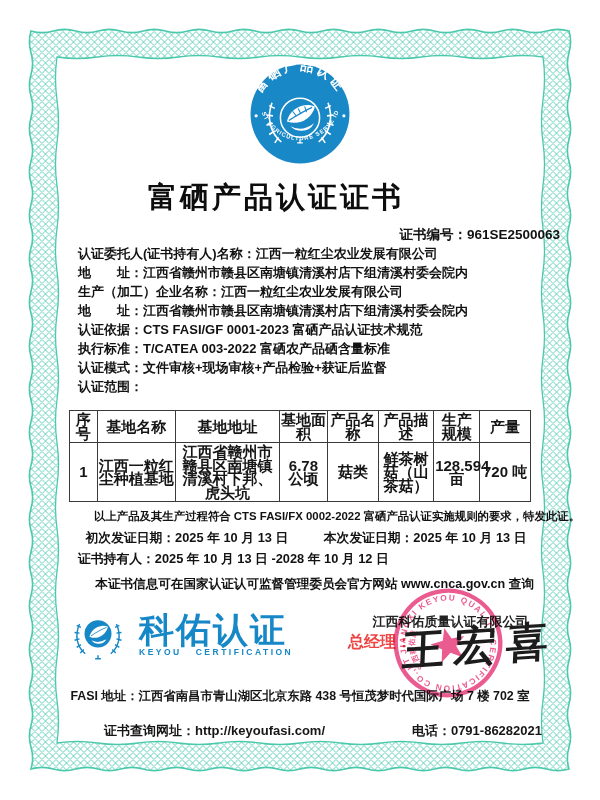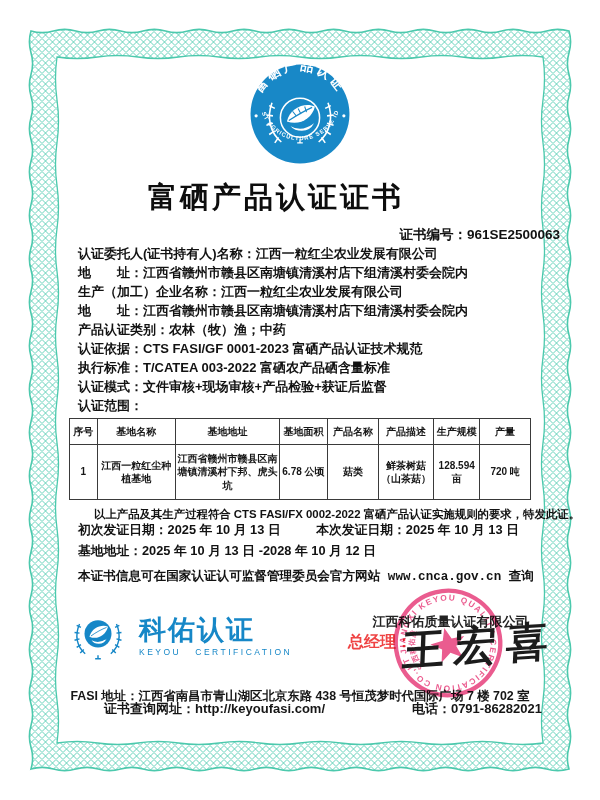--- a/index.html
+++ b/index.html
@@ -16,51 +16,51 @@
 
   
   .certno{position:absolute;top:226px;right:40px;font-size:13.5px;font-weight:700;color:#111;}
 
   
   .main{position:absolute;top:244px;left:78px;width:456px;color:#121212;}
   .fields{font-size:13px;font-weight:700;line-height:19px;}
   .fields .fline{white-space:nowrap;}
   .fields .indent{padding-left:65px;}
 
-  table.scope{border-collapse:collapse;table-layout:fixed;width:462px;margin:3px 0 0 -9px;
-              font-size:10px;color:#161616;}
+  table.scope{border-collapse:collapse;table-layout:fixed;width:462px;margin:14px 0 0 -9px;
+              font-size:15px;color:#161616;}
   table.scope th,table.scope td{border:1px solid #3a3a3a;text-align:center;vertical-align:middle;
               padding:2px 1px;line-height:13.5px;font-weight:600;}
   table.scope th{height:21px;font-weight:700;}
   table.scope td{height:50px;}
 
   .statement{margin:7px 0 0 -9px;font-size:11.4px;font-weight:700;white-space:nowrap;letter-spacing:0;padding-left:25px;}
-  .dates{margin-top:0;font-size:12.8px;font-weight:700;white-space:nowrap;}
+  .dates{margin-top:6px;font-size:12.8px;font-weight:700;white-space:nowrap;text-align:center;}
   .dates .second{margin-left:32px;}
   .validity{margin-top:4px;font-size:12.8px;font-weight:700;}
-  .querynote{margin-top:8px;text-align:center;font-size:12.6px;font-weight:700;font-family:Liberation Mono, monospace;}
+  .querynote{margin-top:8px;text-align:right;font-size:12.6px;font-weight:700;}
 
   
   .keyou{position:absolute;top:604px;left:66px;display:flex;align-items:center;gap:9px;}
-  .keyou-text .cn{font-size:27px;font-weight:900;color:#1687c7;letter-spacing:2px;line-height:28px;}
-  .keyou-text .en{display:flex;gap:14px;font-size:8.5px;font-weight:400;color:#1687c7;
+  .keyou-text .cn{font-size:35px;font-weight:900;color:#1687c7;letter-spacing:2px;line-height:28px;}
+  .keyou-text .en{display:flex;gap:14px;font-size:8.5px;font-weight:700;color:#1687c7;
                   letter-spacing:2.5px;margin-top:3px;}
 
   .issuer-company{position:absolute;top:613px;left:338px;width:225px;text-align:center;
                   font-size:13px;font-weight:700;color:#222;z-index:2;}
   .issuer-role{position:absolute;top:632px;left:348px;font-size:16px;font-weight:700;color:#ef4444;z-index:2;}
   .seal{position:absolute;top:585px;left:390px;z-index:4;opacity:0.88;mix-blend-mode:multiply;
         transform:rotate(-14deg);}
   .signature{position:absolute;top:618px;left:402px;z-index:6;font-size:42px;font-weight:700;
              color:#1c1c1c;font-family:"DejaVu Serif","Liberation Serif",serif;
              letter-spacing:10px;transform:rotate(-4deg) skewX(-6deg);white-space:nowrap;}
 
   .fasi-line{position:absolute;top:688px;left:0;width:600px;text-align:center;
              font-size:12.4px;font-weight:700;color:#161616;}
-  .bottom-line{position:absolute;top:700px;left:104px;right:58px;display:flex;
+  .bottom-line{position:absolute;top:722px;left:104px;right:58px;display:flex;
                justify-content:space-between;font-size:13px;font-weight:700;color:#161616;}
 </style>
 </head>
 <body>
 
 <div class="page">
 
   <svg class="border-svg" width="600" height="800">
     <defs>
       <pattern id="lattice" width="7" height="7" patternUnits="userSpaceOnUse">
@@ -106,21 +106,20 @@
   <div class="title">富硒产品认证证书</div>
 
   <div class="certno"><span>证书编号：</span><span>961SE2500063</span></div>
 
   <div class="main">
     <div class="fields">
       <div class="fline"><span>认证委托人(证书持有人)名称：</span><span>江西一粒红尘农业发展有限公司</span></div>
       <div class="fline"><span>地　　址：</span><span>江西省赣州市赣县区南塘镇清溪村店下组清溪村委会院内</span></div>
       <div class="fline"><span>生产（加工）企业名称：</span><span>江西一粒红尘农业发展有限公司</span></div>
       <div class="fline"><span>地　　址：</span><span>江西省赣州市赣县区南塘镇清溪村店下组清溪村委会院内</span></div>
-      <div class="fline"><span>产品认证类别：</span><span>农林（牧）渔；中药</span></div>
       <div class="fline"><span>认证依据：</span><span>CTS FASI/GF 0001-2023 富硒产品认证技术规范</span></div>
       <div class="fline"><span>执行标准：</span><span>T/CATEA 003-2022 富硒农产品硒含量标准</span></div>
       <div class="fline"><span>认证模式：</span><span>文件审核+现场审核+产品检验+获证后监督</span></div>
       <div class="fline"><span>认证范围：</span><span></span></div>
     </div>
 
     <table class="scope">
       <colgroup>
         <col style="width:6%">
           <col style="width:17%">
@@ -154,21 +153,21 @@
       </tr>
     </tbody>
       </table>
 
     <div class="statement">以上产品及其生产过程符合 CTS FASI/FX 0002-2022 富硒产品认证实施规则的要求，特发此证。</div>
 
     <div class="dates">
       <span><span>初次发证日期：</span><span>2025 年 10 月 13 日</span></span>
       <span class="second"><span>本次发证日期：</span><span>2025 年 10 月 13 日</span></span>
     </div>
-    <div class="validity"><span>基地地址：</span><span>2025 年 10 月 13 日 -2028 年 10 月 12 日</span></div>
+    <div class="validity"><span>证书持有人：</span><span>2025 年 10 月 13 日 -2028 年 10 月 12 日</span></div>
 
     <div class="querynote">本证书信息可在国家认证认可监督管理委员会官方网站 www.cnca.gov.cn 查询</div>
   </div>
 
   <div class="keyou">
     <svg viewBox="0 0 90 90" width="64" height="64">
       <g stroke="#1687c7" stroke-width="2" fill="none">
         <path d="M27,70 C15,60 12,44 19,28"></path>
         <path d="M63,70 C75,60 78,44 71,28"></path>
         <path d="M21,33 l-6,-3 M19,41 l-7,-1 M19,49 l-7,2 M21,57 l-6,4 M25,64 l-5,5"></path>

